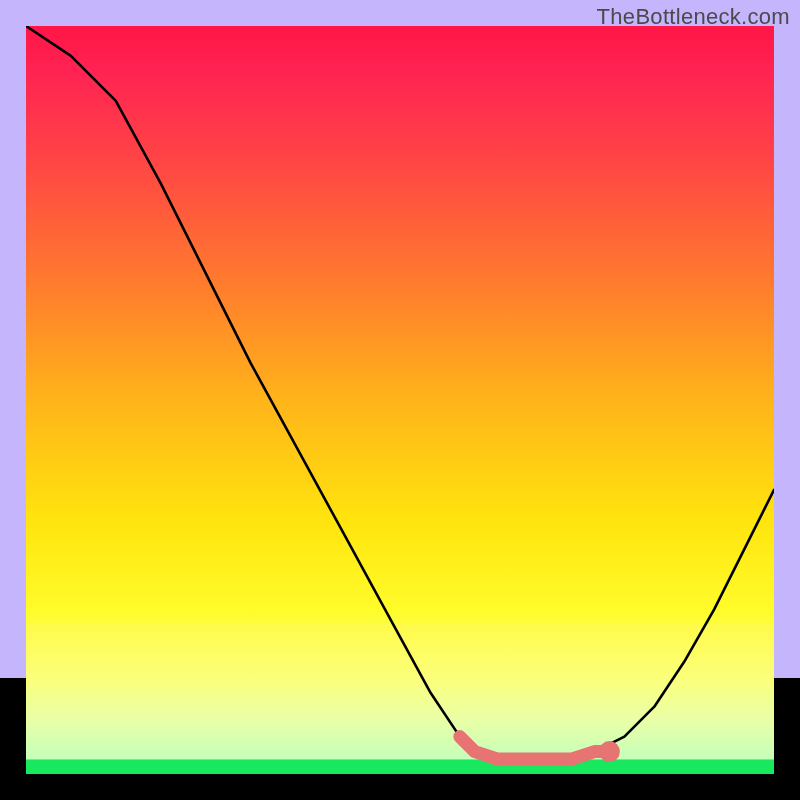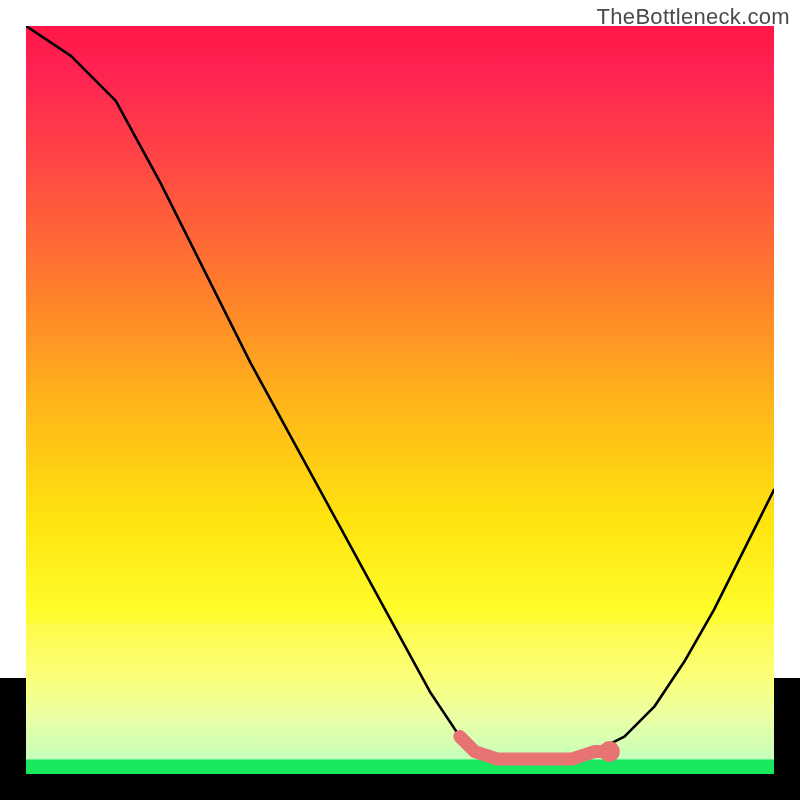--- a/index.html
+++ b/index.html
@@ -10,21 +10,21 @@
     background: #000;
     overflow: hidden;
     font-family: Arial, Helvetica, sans-serif;
   }
   .frame {
     position: absolute;
     left: 0;
     top: 0;
     width: 800px;
     height: 678px;
-    background: #ffffff;
+    background: #c4b5fd;
   }
   .plot-area {
     position: absolute;
     left: 26px;
     top: 26px;
     width: 748px;
     height: 748px;
     overflow: hidden;
   }
   .gradient {

